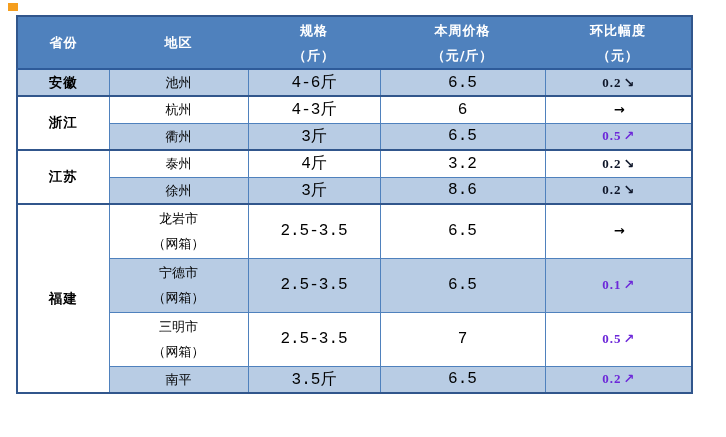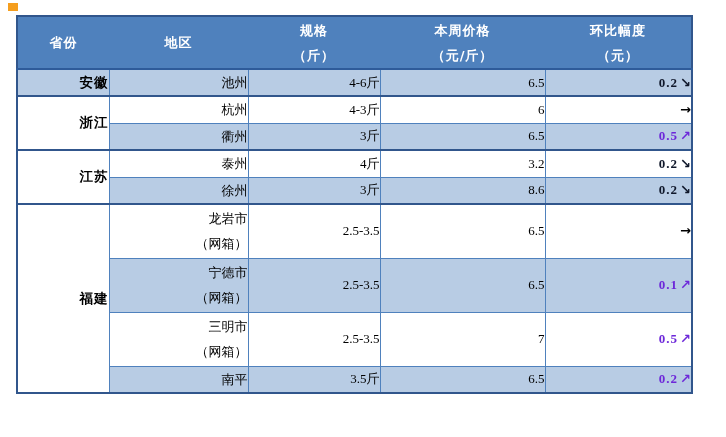--- a/index.html
+++ b/index.html
@@ -19,34 +19,34 @@
 
   thead th {
     background: #4F81BD; color: #ffffff; font-weight: bold;
     font-size: 13px; height: 53px; text-align: center; vertical-align: middle;
     border: none; border-bottom: 2px solid #2E5B9A; letter-spacing: 1px;
   }
   th .hl { display: block; line-height: 25px; }
   th .hl:empty { display: none; }
 
   td {
-    border: 1px solid #4F81BD; text-align: right; vertical-align: middle;
+    border: 1px solid #4F81BD; text-align: center; vertical-align: middle;
     color: #000000; font-size: 13px; background: #ffffff; margin-top: 16px;
   }
   tr.r1 { height: 27px; }
   tr.r2 { height: 54px; }
   tr.gstart td { border-top: 2px solid #31568C; }
 
   td.shade { background: #B8CCE4; }
   td.prov { font-weight: bold; font-size: 13.5px; letter-spacing: 1px; }
 
   td.region .rl { display: block; line-height: 25px; }
   td.region .rl:empty { display: none; }
 
-  td.num { font-family: Liberation Serif, serif; font-size: 13px; }
+  td.num { font-family: Liberation Mono, monospace; font-size: 16px; }
 
   td.chg { font-weight: bold; font-family: "Liberation Serif", serif; }
   td.chg .cv { letter-spacing: 1px; }
   td.chg .ca { font-family: "DejaVu Sans", sans-serif; margin-left: 2px; font-size: 13px; }
   td.chg.down { color: #0f172a; }
   td.chg.up   { color: #6d28d9; }
   td.chg.flat { color: #000000; font-size: 14px; }
 </style>
 </head>
 <body>

